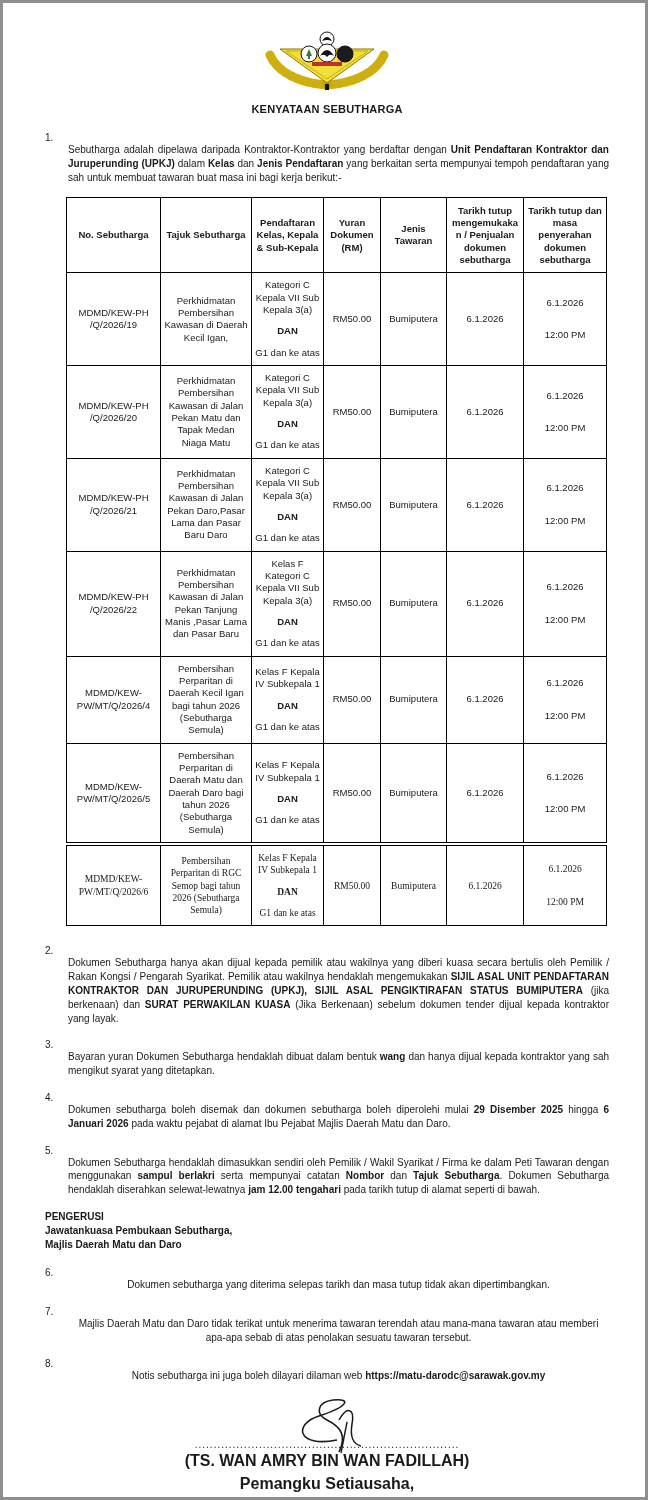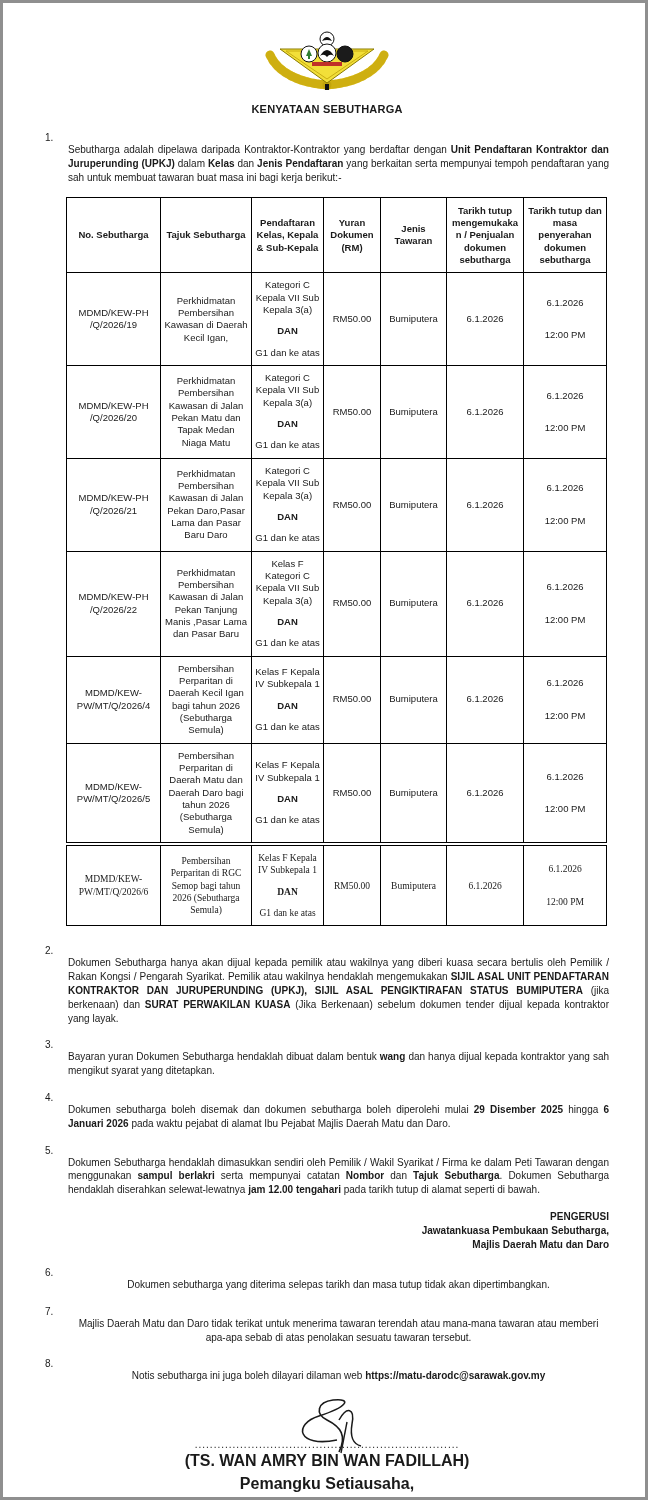--- a/index.html
+++ b/index.html
@@ -20,21 +20,21 @@
                font-size:9.5px;line-height:1.3;}
   table.tender th,table.tender td{border:1px solid #000;padding:6px 3px;vertical-align:middle;
                text-align:center;word-wrap:break-word;}
   table.tender th{font-weight:bold;height:62px;}
   td.c-no{white-space:pre-line;}
   td.c-title{text-align:justify;padding:6px 5px;}
   .reg-mid{font-weight:bold;margin:9px 0;}
   .sub-time{margin-top:20px;text-align:center;}
   tbody tr:last-child td{border-top:4px double #000;font-family:Liberation Serif, serif;}
   
-  .addr{text-align:right;font-weight:bold;font-size:10px;line-height:1.4;margin:0 0 14px;}
+  .addr{text-align:left;font-weight:bold;font-size:10px;line-height:1.4;margin:0 0 14px;}
   .sig-wrap{text-align:center;margin-top:2px;position:relative;}
   .sig-svg{display:block;margin:0 auto -14px;}
   .dotted{font-size:10px;letter-spacing:1px;line-height:1;}
   .sig-name,.sig-title{font-size:16px;font-weight:bold;line-height:1.4;}
   .date-line{font-size:10px;font-weight:bold;margin-top:44px;margin-left:34px;}
 </style>
 </head>
 <body>
 
 <div class="page">

